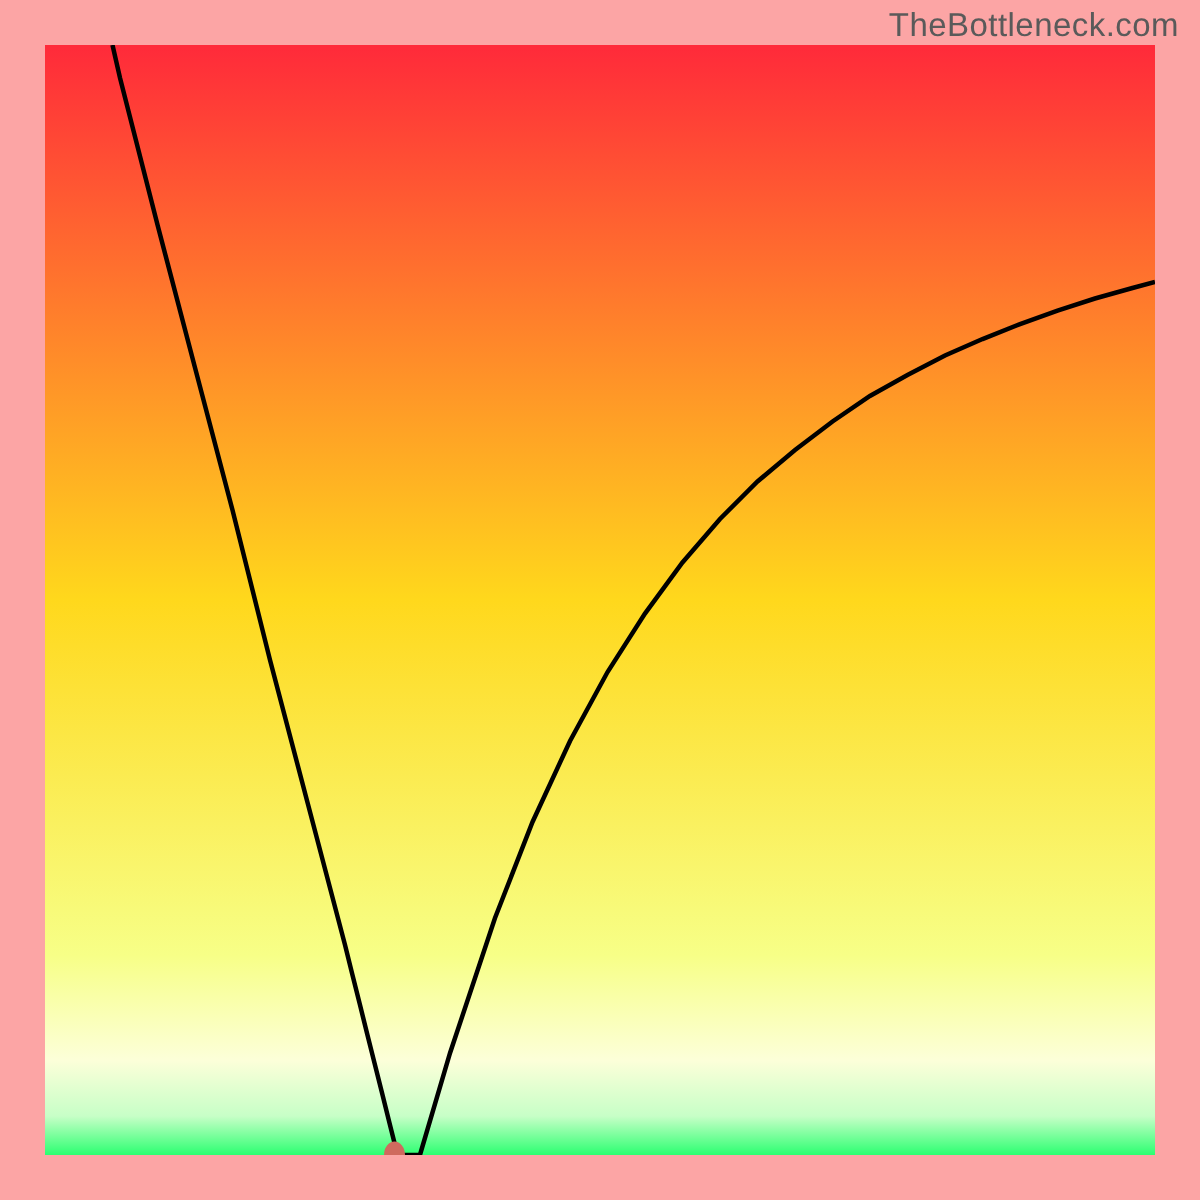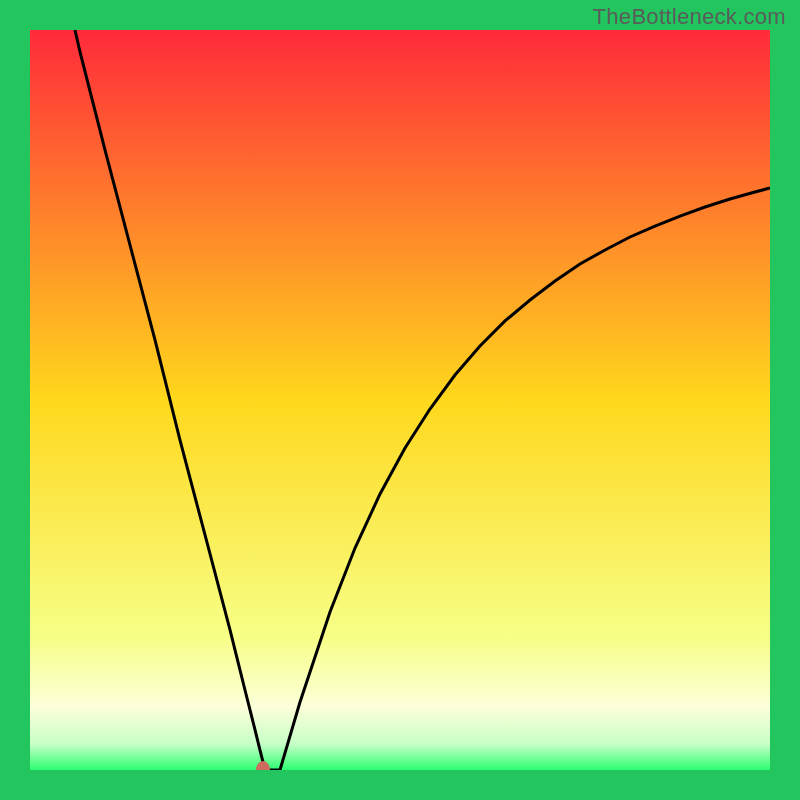--- a/index.html
+++ b/index.html
@@ -8,21 +8,21 @@
     width: 800px;
     height: 800px;
     background: #000;
     font-family: Arial, Helvetica, sans-serif;
     overflow: hidden;
   }
   .frame {
     position: relative;
     width: 800px;
     height: 800px;
-    background: #22c55e;
+    background: #fca5a5;
   }
   .watermark {
     position: absolute;
     top: 4px;
     right: 14px;
     color: #5a5a5a;
     font-size: 22px;
     font-weight: 500;
     letter-spacing: 0.3px;
     user-select: none;

